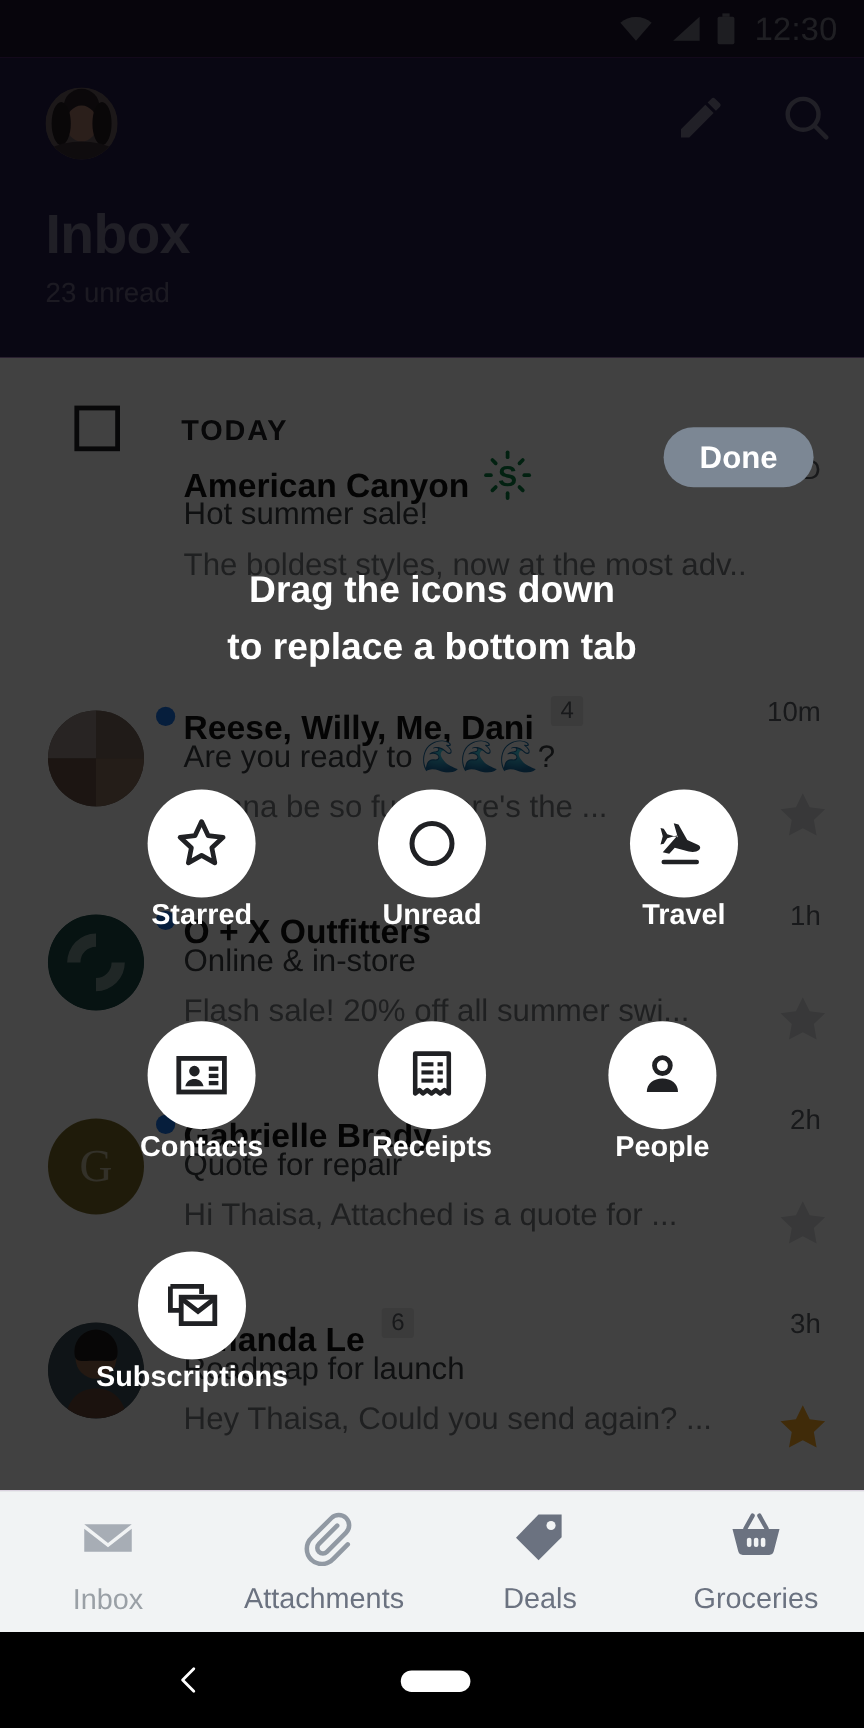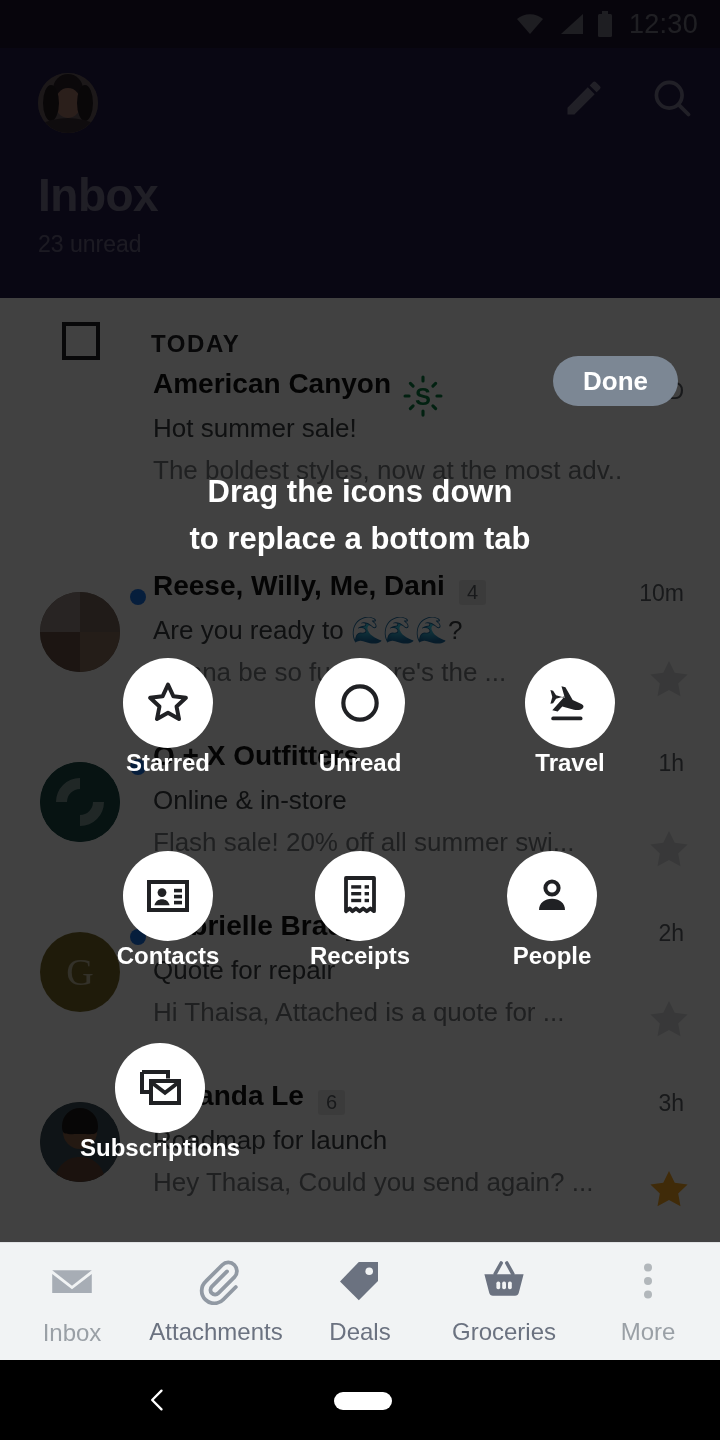--- a/index.html
+++ b/index.html
@@ -47,21 +47,21 @@
     color:rgba(255,255,255,.32); font-size:23px;
   }
 
   
   #listregion {
     position:absolute; top:298px; left:0; width:720px; height:944px;
     background:#fafafa; overflow:hidden;
   }
   #listinner { position:absolute; inset:0; }
 
-  .todayrow { position:absolute; left:0; top:0; width:588px; height:70px; }
+  .todayrow { position:absolute; left:0; top:16px; width:588px; height:70px; }
   .todaybox {
     position:absolute; left:62px; top:24px; width:38px; height:38px;
     border:4px solid #202124;
   }
   .todaylabel {
     position:absolute; left:151px; top:32px; color:#202124;
     font-size:24px; font-weight:bold; letter-spacing:1.6px;
   }
 
   .mailrow { position:absolute; left:0; width:720px; }
@@ -69,21 +69,21 @@
     position:absolute; left:40px; top:22px; width:80px; height:80px;
     border-radius:50%; overflow:hidden; display:flex;
     align-items:center; justify-content:center;
   }
   .mavatar .initials { font-size:38px; font-family:"Liberation Serif", serif; }
   .unreaddot {
     position:absolute; left:130px; top:19px; width:16px; height:16px;
     border-radius:50%; background:#1a73e8;
   }
   .msender {
-    position:absolute; left:153px; top:0; font-size:28px;
+    position:absolute; left:153px; top:21px; font-size:28px;
     font-weight:bold; color:#111; white-space:nowrap;
   }
   .mcount {
     position:absolute; top:10px; font-size:20px; color:#5f6368;
     background:#e4e4e4; padding:1px 8px; border-radius:3px;
   }
   .mtime { position:absolute; right:36px; top:10px; font-size:23px; color:#5f6368; }
   .msubject { position:absolute; left:153px; top:45px; font-size:26px; color:#3c4043; }
   .msnippet {
     position:absolute; left:153px; top:87px; font-size:26px; color:#7a7d80;
@@ -411,28 +411,20 @@
       <div class="navitem">
         <span><svg width="48" height="48" viewBox="0 0 24 24">
             <path d="M7.6 8.4L10.6 3M16.4 8.4L13.4 3" stroke="#6b7280" stroke-width="1.8" stroke-linecap="round" fill="none"></path>
             <path d="M2.2 8.6h19.6l-2.4 9.3a2 2 0 01-1.9 1.5H6.5a2 2 0 01-1.9-1.5z" fill="#6b7280"></path>
             <rect x="8.2" y="12.2" width="1.9" height="3.9" rx=".9" fill="#f1f3f4"></rect>
             <rect x="11.1" y="12.2" width="1.9" height="3.9" rx=".9" fill="#f1f3f4"></rect>
             <rect x="14" y="12.2" width="1.9" height="3.9" rx=".9" fill="#f1f3f4"></rect>
           </svg></span>
         <span class="nlabel">Groceries</span>
       </div>
-      <div class="navitem muted">
-        <span><svg width="48" height="48" viewBox="0 0 24 24">
-            <circle cx="12" cy="5.3" r="2" fill="#9aa0a6"></circle>
-            <circle cx="12" cy="12" r="2" fill="#9aa0a6"></circle>
-            <circle cx="12" cy="18.7" r="2" fill="#9aa0a6"></circle>
-          </svg></span>
-        <span class="nlabel">More</span>
-      </div>
     </div>
 
   <div id="sysnav">
     <span id="sysback">
       <svg width="28" height="28" viewBox="0 0 24 24">
         <polyline points="15,4 7,12 15,20" fill="none" stroke="#fff" stroke-width="2" stroke-linecap="round" stroke-linejoin="round"></polyline>
       </svg>
     </span>
     <span id="syshome"></span>
   </div>

